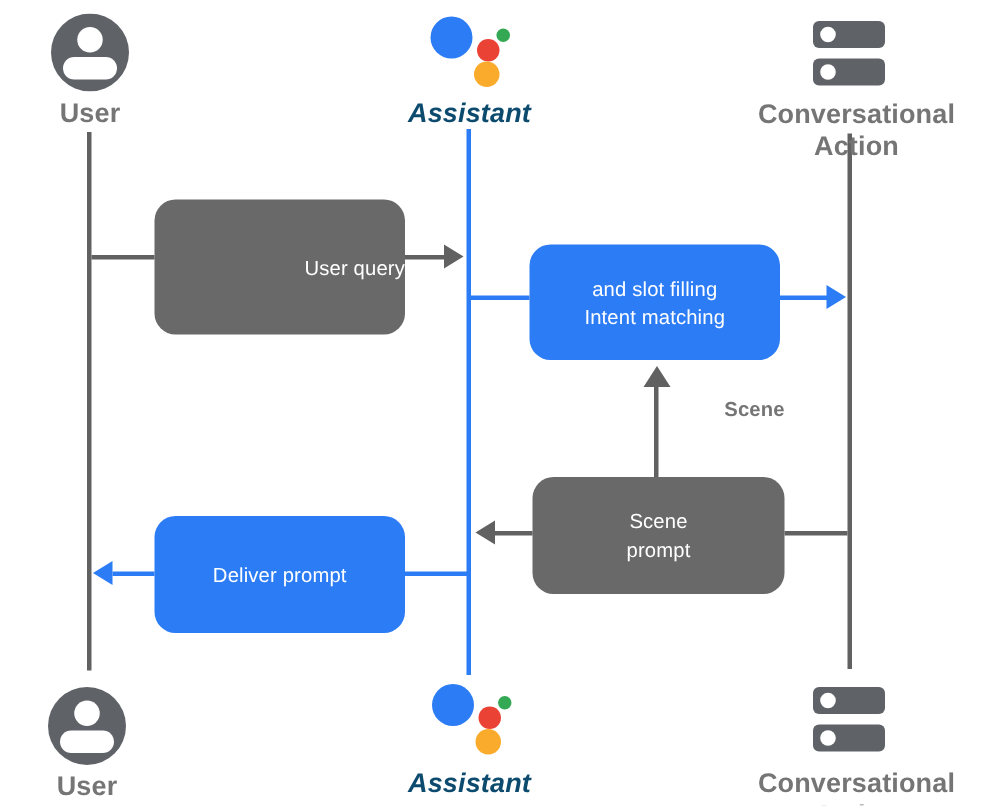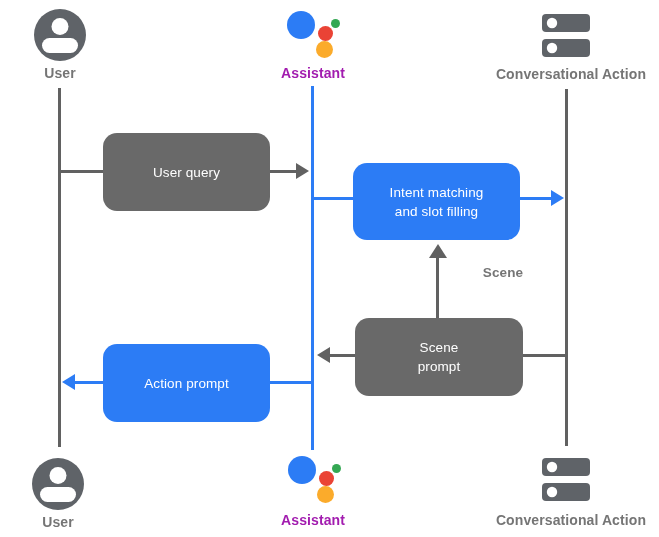--- a/index.html
+++ b/index.html
@@ -45,27 +45,27 @@
     justify-content: center;
     text-align: center;
     letter-spacing: 0.1px;
   }
   .box.gray { background: #696969; }
   .box.blue { background: #2c7cf5; }
 
   
   .actor-label {
     position: absolute;
-    font-size: 14px;
+    font-size: 18px;
     font-weight: bold;
     color: #757575;
     text-align: center;
     letter-spacing: 0.1px;
   }
-  .actor-label.light { color: #a21caf; }
+  .actor-label.light { color: #0c4a6e; font-style: italic; }
 
   .loop-label {
     position: absolute;
     font-size: 13.5px;
     font-weight: bold;
     color: #757575;
     text-align: center;
     line-height: 18px;
     letter-spacing: 0.1px;
   }
@@ -103,51 +103,51 @@
 
   <svg class="abs" style="left:541px; top:13px;" width="50" height="46" viewBox="0 0 50 46">
     <rect x="1" y="1" width="48" height="18" rx="4" fill="#5f6368"></rect>
     <rect x="1" y="26" width="48" height="18" rx="4" fill="#5f6368"></rect>
     <circle cx="11" cy="10" r="5.2" fill="#ffffff"></circle>
     <circle cx="11" cy="35" r="5.2" fill="#ffffff"></circle>
   </svg>
   <div class="actor-label" style="left:491px; top:66px; width:160px;">Conversational Action</div>
 
   <div class="hline line-gray" style="left:61px; top:170px; width:42px;"></div>
-  <div class="box gray" style="left:103px; top:133px; width:167px; height:78px;">
+  <div class="box gray" style="left:103px; top:133px; width:167px; height:90px;align-items:flex-end;">
     <span>User query</span>
   </div>
   <div class="hline line-gray" style="left:270px; top:170px; width:27px;"></div>
   <div class="tri tri-right" style="left:296px; top:163px;"></div>
 
   <div class="hline line-blue" style="left:313px; top:197px; width:40px;"></div>
   <div class="box blue" style="left:353px; top:163px; width:167px; height:77px;">
+    <span>and slot filling</span>
     <span>Intent matching</span>
-    <span>and slot filling</span>
   </div>
   <div class="hline line-blue" style="left:520px; top:197px; width:32px;"></div>
   <div class="tri tri-right blue" style="left:551px; top:190px;"></div>
 
   <div class="tri tri-up" style="left:429px; top:244px;"></div>
   <div class="vline line-gray" style="left:436px; top:257px; height:61px;"></div>
   <div class="loop-label" style="left:428px; top:264px; width:150px;">
     <div>Scene</div>
   </div>
 
   <div class="hline line-gray" style="left:523px; top:354px; width:42px;"></div>
   <div class="box gray" style="left:355px; top:318px; width:168px; height:78px;">
     <span>Scene</span>
     <span>prompt</span>
   </div>
   <div class="hline line-gray" style="left:330px; top:354px; width:25px;"></div>
   <div class="tri tri-left" style="left:317px; top:347px;"></div>
 
   <div class="hline line-blue" style="left:270px; top:381px; width:43px;"></div>
   <div class="box blue" style="left:103px; top:344px; width:167px; height:78px;">
-    <span>Action prompt</span>
+    <span>Deliver prompt</span>
   </div>
   <div class="hline line-blue" style="left:75px; top:381px; width:28px;"></div>
   <div class="tri tri-left blue" style="left:62px; top:374px;"></div>
 
   <svg class="abs" style="left:32px; top:458px;" width="52" height="52" viewBox="0 0 52 52">
     <circle cx="26" cy="26" r="26" fill="#5f6368"></circle>
     <circle cx="26" cy="17.5" r="8.5" fill="#ffffff"></circle>
     <rect x="8" y="29" width="36" height="15" rx="7.5" fill="#ffffff"></rect>
   </svg>
   <div class="actor-label" style="left:18px; top:514px; width:80px;">User</div>

